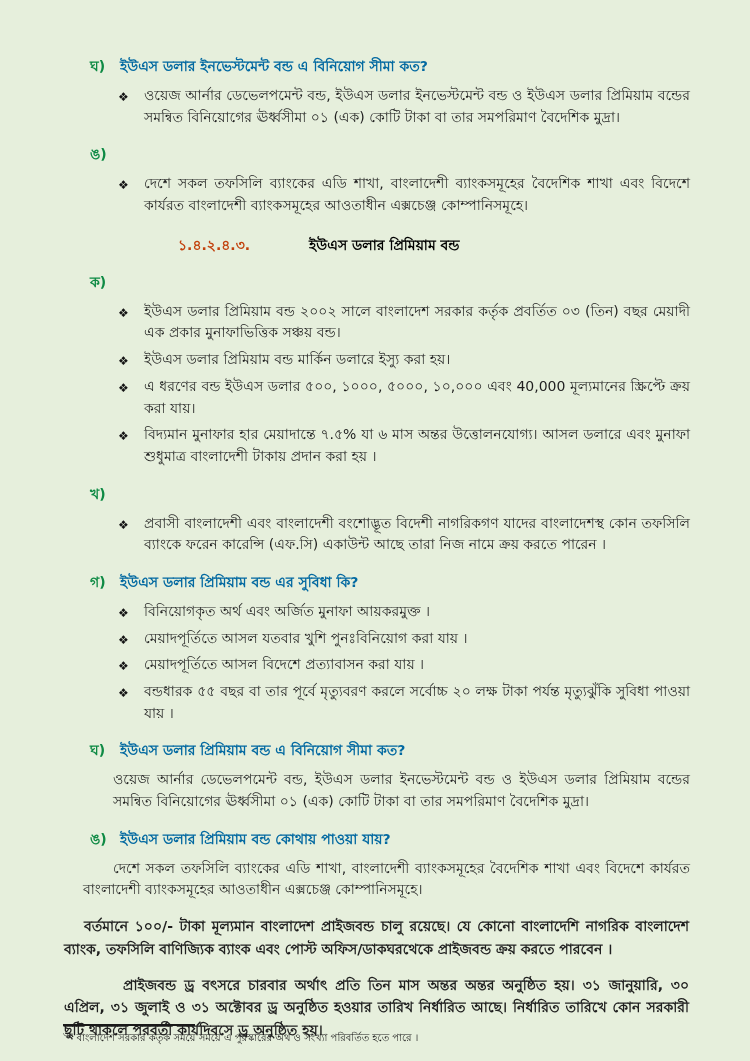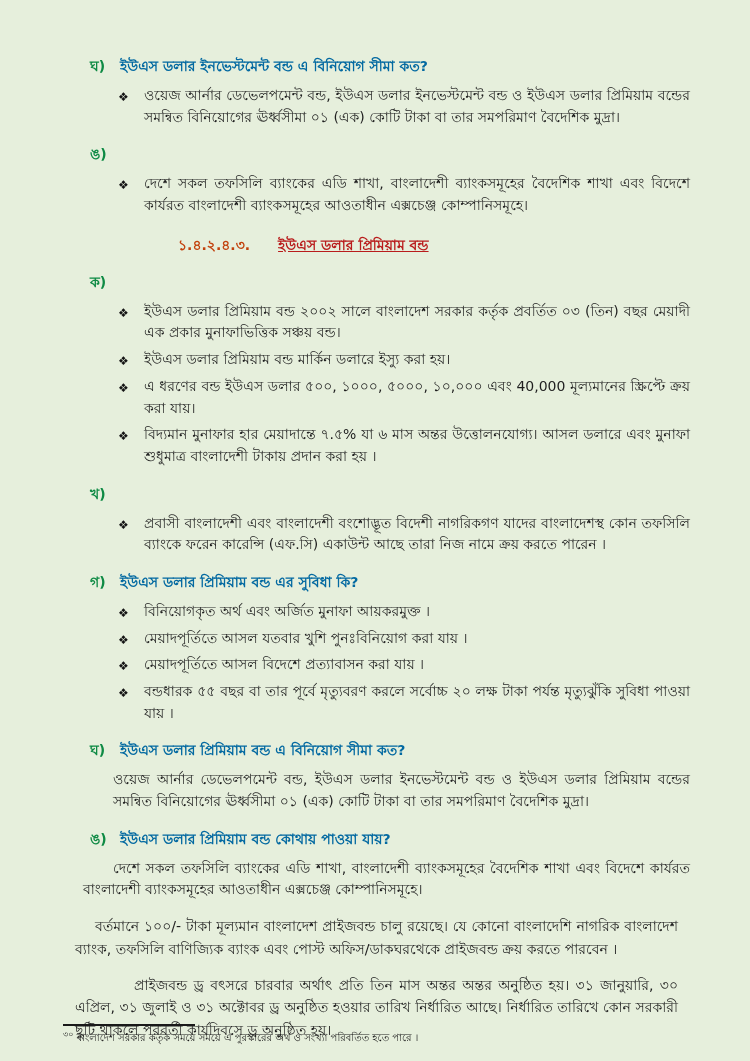--- a/index.html
+++ b/index.html
@@ -18,26 +18,26 @@
   .content > .qa-heading:first-child { margin-top:0; }
   .qa-marker { flex:none; width:30px; color:#0e8a44; }
   .qa-text { color:#0369a1; }
 
   .bullet-item { display:flex; margin:0 0 5px 55px; line-height:1.55; }
   .bullet-icon { flex:none; width:26px; color:#141414; font-size:12px; padding-top:3px; }
   .bullet-text { flex:1; text-align:justify; }
 
   .section-heading { margin:18px 0 10px 115px; font-weight:bold; line-height:1.5; }
   .section-number { color:#c2410c; }
-  .section-title { color:#b91c1c; text-decoration:underline; margin-left:28px; }
+  .section-title { color:#000000; margin-left:59px; }
 
   .plain-text { margin:0 0 5px 50px; text-align:justify; line-height:1.55; }
   .plain-flush { margin:0 0 5px 20px; text-indent:30px; text-align:justify; line-height:1.55; }
 
-  .para { text-align:justify; line-height:1.6; margin:14px 12px; }
+  .para { text-align:justify; line-height:1.6; margin:14px 1px;font-weight:bold; }
   .indent-sm { text-indent:20px; }
   .indent-lg { text-indent:59px; }
 
   sup { font-size:9px; line-height:0; }
 
   .footnote-area { position:absolute; left:63px; right:60px; top:1024px; }
   .footnote-rule { width:132px; border-top:2px solid #191919; margin-bottom:5px; }
   .footnote { font-size:10px; line-height:1.45; color:#1a1a1a; }
   .footnote sup { font-size:8px; }
 </style>

